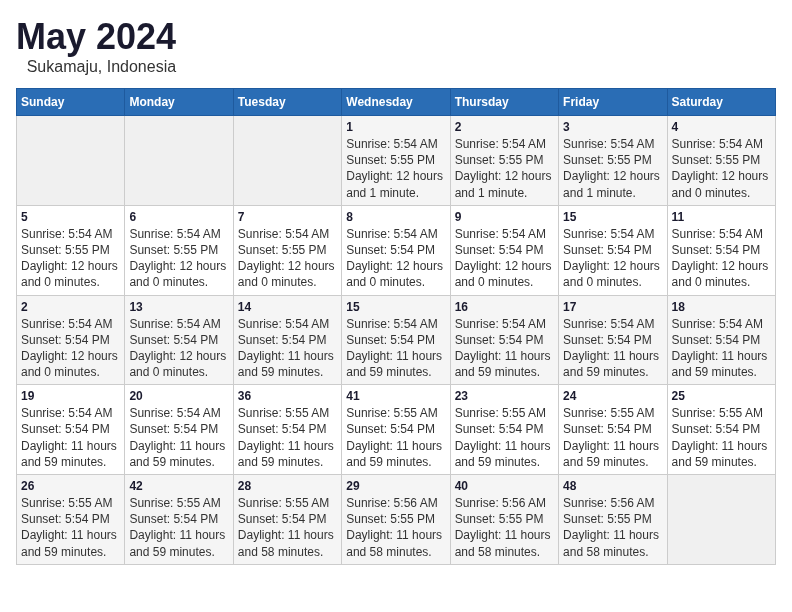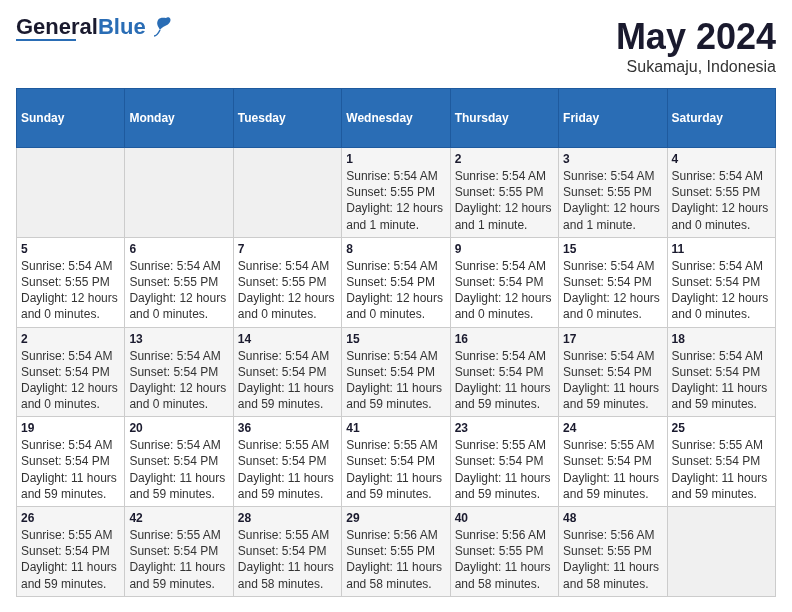--- a/index.html
+++ b/index.html
@@ -37,21 +37,21 @@
     .calendar {
       width: 100%;
       border-collapse: collapse;
       font-size: 10.5px;
     }
     .calendar thead tr {
       background: #2a6db5;
       color: #fff;
     }
     .calendar thead th {
-      padding: 22px 4px;
+      padding: 6px 4px;
       text-align: left;
       font-size: 12px;
       font-weight: bold;
       border: 1px solid #1e5a9e;
     }
     .calendar tbody tr {
       vertical-align: top;
     }
     .calendar tbody td {
       border: 1px solid #ccc;
@@ -78,32 +78,20 @@
       line-height: 1.35;
     }
     .empty-cell {
       background: #f0f0f0 !important;
     }
   </style>
 </head>
 <body>
 
 <div class="header">
-  <div class="logo">
-    <div style="display:flex; align-items:center; gap:2px;">
-      <div style="font-size:22px; font-weight:bold; color:#1a1a2e; line-height:1;">
-        <span style="color:#1a1a2e;">General</span><span style="color:#2a6db5;">Blue</span>
-      </div>
-      <svg width="24" height="22" viewBox="0 0 24 22">
-        <path d="M18 2 C20 0, 24 2, 22 6 C20 10, 14 10, 12 14 C10 10, 8 8, 10 4 C12 1, 16 2, 18 2Z" fill="#2a6db5"></path>
-        <path d="M12 14 C10 18, 8 20, 6 20" stroke="#2a6db5" stroke-width="1.5" fill="none"></path>
-      </svg>
-    </div>
-    <div style="width:60px; height:2px; background:#2a6db5; margin-top:1px;"></div>
-  </div>
   <div class="title-block">
     <h1>May 2024</h1>
     <h2>Sukamaju, Indonesia</h2>
   </div>
 </div>
 
 <table class="calendar">
   <thead>
     <tr>
     <th>Sunday</th>

